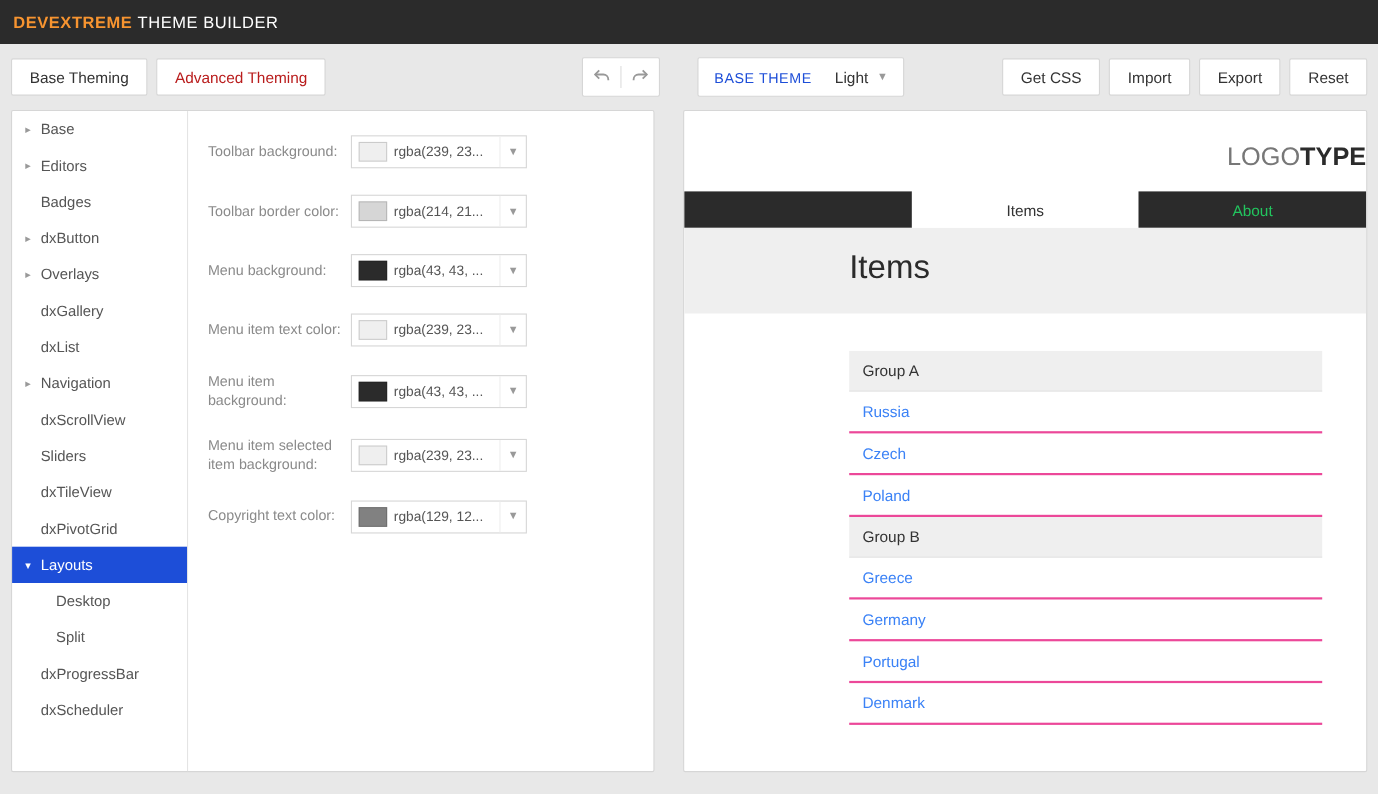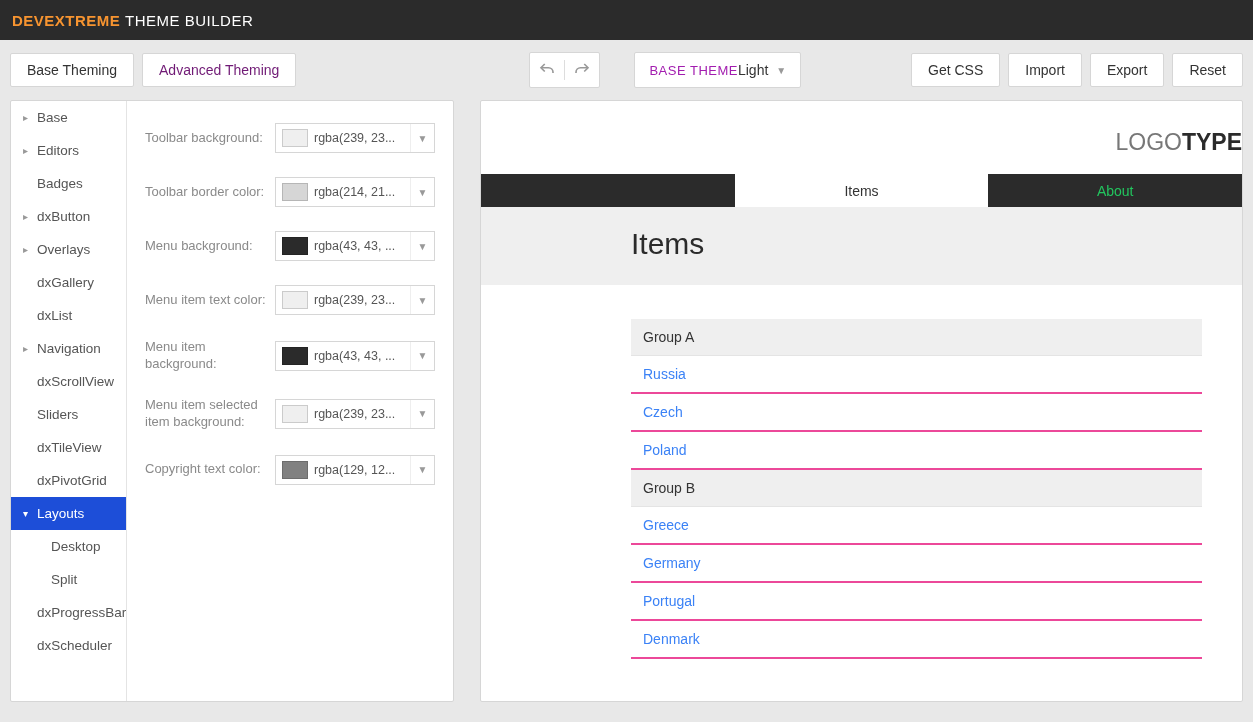--- a/index.html
+++ b/index.html
@@ -5,38 +5,38 @@
 * { box-sizing: border-box; margin: 0; padding: 0; }
 body { font-family: "Segoe UI", Arial, sans-serif; font-size: 14px; background: #e8e8e8; color: #333; width: 1253px; height: 722px; overflow: hidden; }
 
 .header { background: #2b2b2b; height: 40px; display: flex; align-items: center; padding: 0 12px; }
 .header-title { font-size: 15px; font-weight: 600; letter-spacing: 0.5px; }
 .header-title .brand { color: #f79430; text-align: right; }
 .header-title .sub { color: #fff; font-weight: 400; }
 
 .toolbar { display: flex; align-items: center; padding: 12px 10px; gap: 8px; }
 .btn { background: #fff; border: 1px solid #d6d6d6; border-radius: 2px; padding: 8px 16px; font-size: 14px; cursor: pointer; color: #333; }
-.btn.active { color: #701a75; }
+.btn.active { color: #b91c1c; }
 
 .undo-redo { display: flex; align-items: center; background: #fff; border: 1px solid #d6d6d6; border-radius: 2px; height: 36px; margin-left: auto; margin-right: 0; }
 .undo-redo .icon-btn { width: 34px; height: 34px; display: flex; align-items: center; justify-content: center; cursor: pointer; color: #999; }
 .undo-redo .divider { width: 1px; height: 20px; background: #ddd; }
 
 .base-theme { background: #fff; border: 1px solid #d6d6d6; border-radius: 2px; height: 36px; display: flex; align-items: center; padding: 0 14px; margin-left: 26px; cursor: pointer; }
-.base-theme .label { color: #a21caf; font-size: 13px; letter-spacing: 0.5px; margin-right: 0; }
+.base-theme .label { color: #1d4ed8; font-size: 13px; letter-spacing: 0.5px; margin-right: 21px; }
 .base-theme .value { color: #333; margin-right: 8px; }
 .base-theme .caret { color: #999; font-size: 10px; }
 
 .right-actions { display: flex; gap: 8px; margin-left: auto; }
 
 .main { display: flex; gap: 26px; padding: 0 10px 10px 10px; height: 612px; }
 
 .panel { background: #fff; border: 1px solid #d6d6d6; border-radius: 2px; }
 
-.left-panel { width: 444px; display: flex; }
+.left-panel { width: 585px; display: flex; }
 .sidebar { width: 160px; border-right: 1px solid #e4e4e4; overflow-y: auto; }
 .side-item { padding: 9px 12px 9px 26px; cursor: pointer; color: #555; font-size: 13.5px; position: relative; }
 .side-item.has-caret::before { content: "▸"; position: absolute; left: 12px; color: #999; font-size: 10px; top: 11px; }
 .side-item.expanded::before { content: "▾"; }
 .side-item.active { background: #1d4ed8; color: #fff; }
 .side-item.active::before { color: #fff; }
 .side-child { padding: 9px 12px 9px 40px; cursor: pointer; color: #555; font-size: 13.5px; }
 
 .props { flex: 1; padding: 22px 18px; }
 .prop-row { display: flex; align-items: center; margin-bottom: 24px; }

